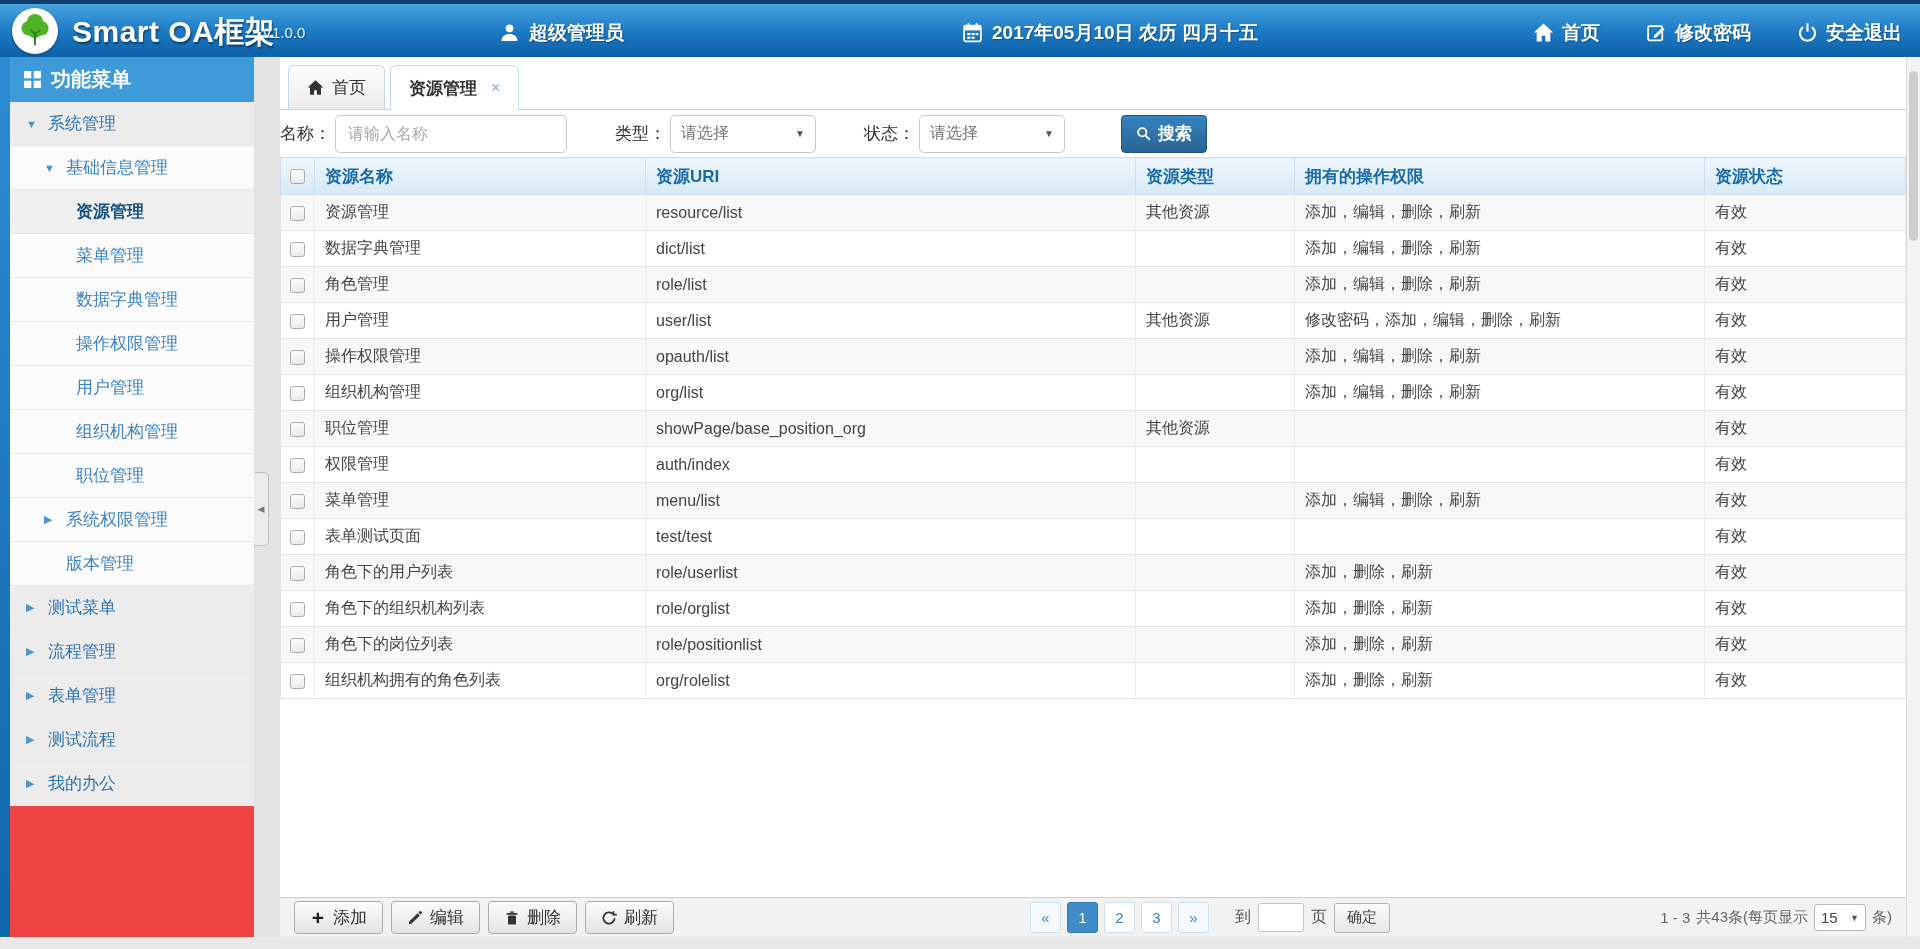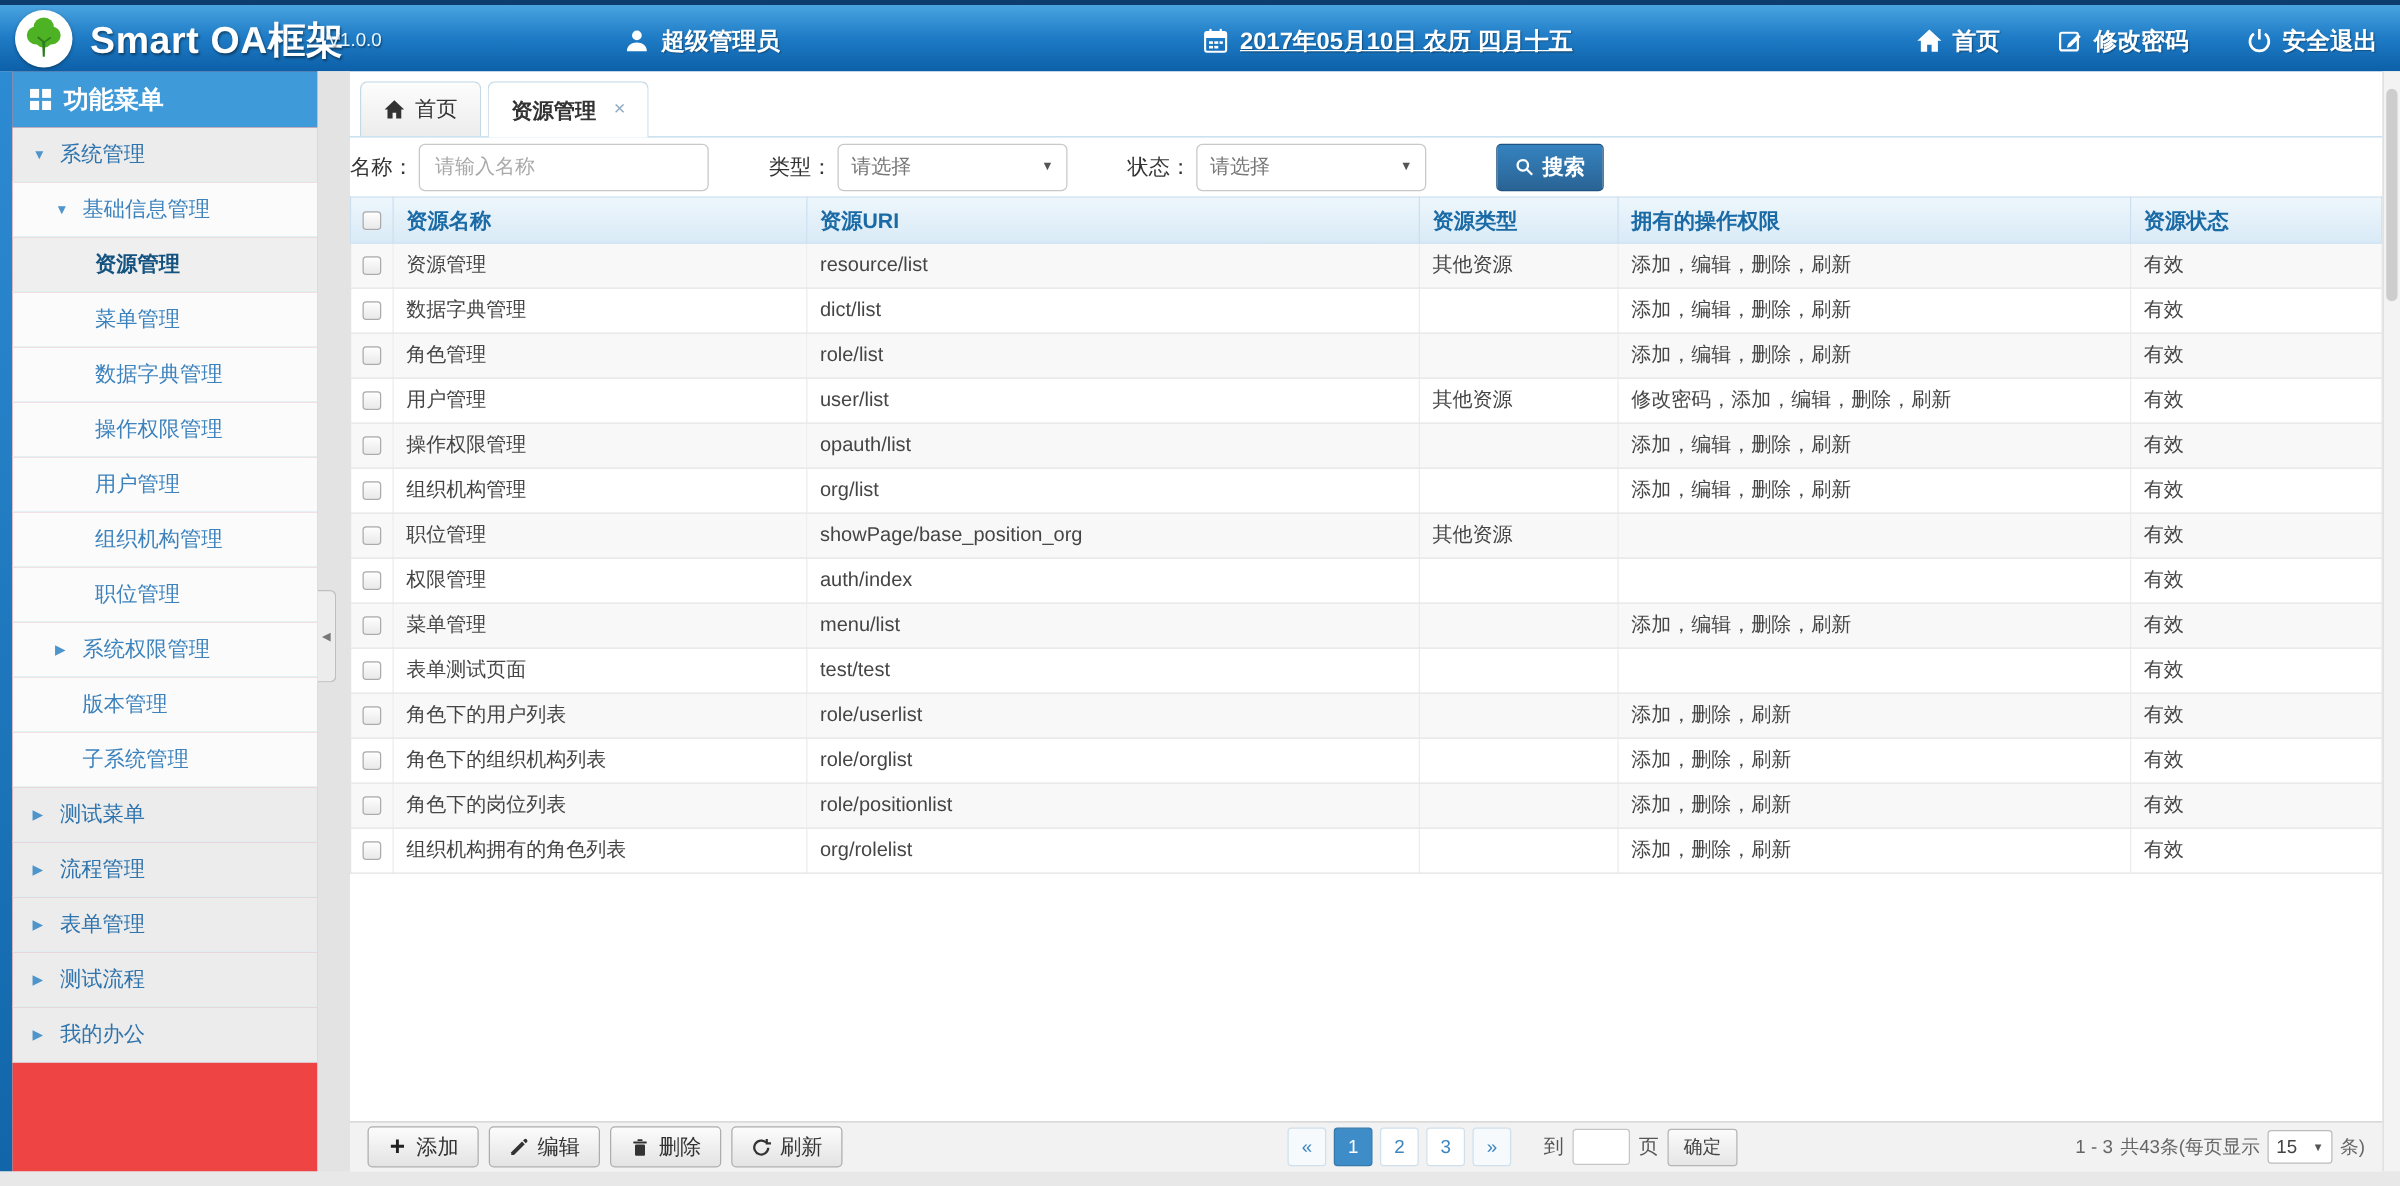--- a/index.html
+++ b/index.html
@@ -10,21 +10,21 @@
   .topbar { position:relative; height:57px; border-top:4px solid #0d3c6e;
     background:linear-gradient(180deg,#4aa4e0 0%,#1f7cc6 48%,#0c60a8 100%); color:#fff; }
   .logo { position:absolute; left:12px; top:4px; width:46px; height:46px; background:#fff;
     border-radius:50%; display:flex; align-items:center; justify-content:center; box-shadow:0 1px 3px rgba(0,0,0,.35); }
   .brand { position:absolute; left:72px; top:8px; font-size:30px; font-weight:bold;
     text-shadow:1px 2px 2px rgba(0,0,0,.45); letter-spacing:.5px; }
   .version { position:absolute; left:262px; top:20px; font-size:15px; color:#eaf5ff; text-shadow:1px 1px 1px rgba(0,0,0,.35); }
   .hblock { position:absolute; top:0; height:57px; display:flex; align-items:center; gap:9px;
     font-size:19px; font-weight:bold; text-shadow:1px 1px 1px rgba(0,0,0,.3); }
   .userblock { left:499px; }
-  .dateblock { left:962px;text-decoration:underline; }
+  .dateblock { left:962px; }
   .toplinks { position:absolute; right:18px; top:0; height:57px; display:flex; align-items:center; gap:46px; }
   .toplinks a { display:flex; align-items:center; gap:8px; color:#fff; text-decoration:none;
     font-size:19px; font-weight:bold; text-shadow:1px 1px 1px rgba(0,0,0,.3); cursor:pointer; }
   .hicon { display:inline-flex; width:21px; height:21px; }
   .hicon svg { width:100%; height:100%; }
 
   
   .page { display:flex; height:880px; }
   .left-strip { width:10px; background:linear-gradient(180deg,#2d8bd3,#1166a9); }
   .sidebar { width:244px; background:#ef4444; }
@@ -63,21 +63,21 @@
   .tab .ticon { display:inline-flex; width:17px; height:17px; }
   .tabx { color:#8fa9c1; font-size:16px; margin-left:6px; font-weight:normal; cursor:pointer; }
 
   
   .searchbar { height:47px; display:flex; align-items:center; padding-left:0; font-size:17px; color:#333; }
   .slabel { white-space:nowrap; }
   .slabel.lg { margin-left:48px; }
   .sinput { width:232px; height:38px; border:1px solid #c8c8c8; border-radius:5px; padding:0 12px;
     font-size:16px; color:#be185d; margin-left:4px; outline:none; font-family:inherit; }
   .sinput::placeholder { color:#a9a9a9; }
-  .sselect { width:184px; height:38px; border:1px solid #c8c8c8; border-radius:5px; margin-left:4px;
+  .sselect { width:146px; height:38px; border:1px solid #c8c8c8; border-radius:5px; margin-left:4px;
     display:flex; align-items:center; justify-content:space-between; padding:0 10px; cursor:pointer; background:#fff; }
   .sselect .ph { color:#777; font-size:16px; }
   .sselect .car { font-size:10px; color:#555; }
   .sbtn { margin-left:56px; width:86px; height:38px; border:1px solid #1f5380; border-radius:4px;
     background:linear-gradient(180deg,#3583c0,#2a6394); color:#fff; font-size:17px; font-weight:bold;
     display:flex; align-items:center; justify-content:center; gap:7px; cursor:pointer; font-family:inherit; }
   .sic { display:inline-flex; width:15px; height:15px; }
 
   
   .tablewrap { flex:1; overflow:hidden; }
@@ -239,23 +239,20 @@
         </div>
         <div class="m-item l3 nocaret">
           <span class="m-label">职位管理</span>
         </div>
         <div class="m-item l2">
           <span class="caret">▶</span>
           <span class="m-label">系统权限管理</span>
         </div>
         <div class="m-item l2 nocaret">
           <span class="m-label">版本管理</span>
-        </div>
-        <div class="m-item l2 nocaret">
-          <span class="m-label">子系统管理</span>
         </div>
         <div class="m-item l1">
           <span class="caret">▶</span>
           <span class="m-label">测试菜单</span>
         </div>
         <div class="m-item l1">
           <span class="caret">▶</span>
           <span class="m-label">流程管理</span>
         </div>
         <div class="m-item l1">

